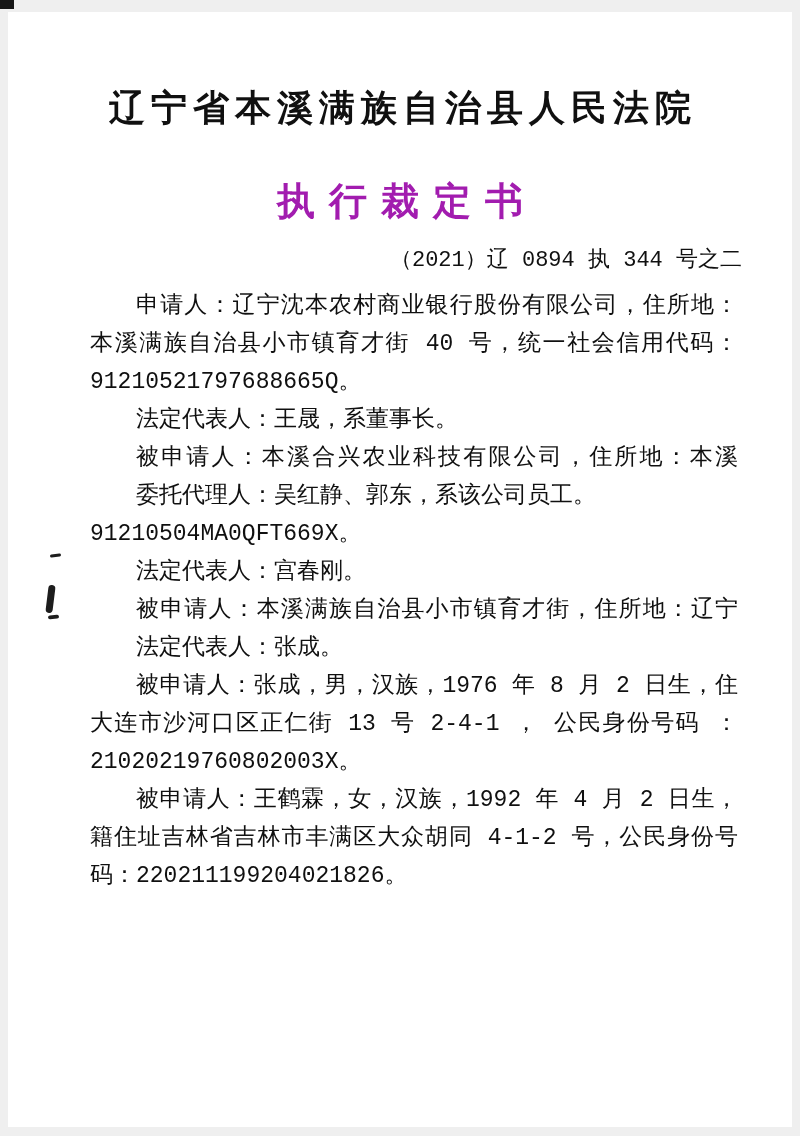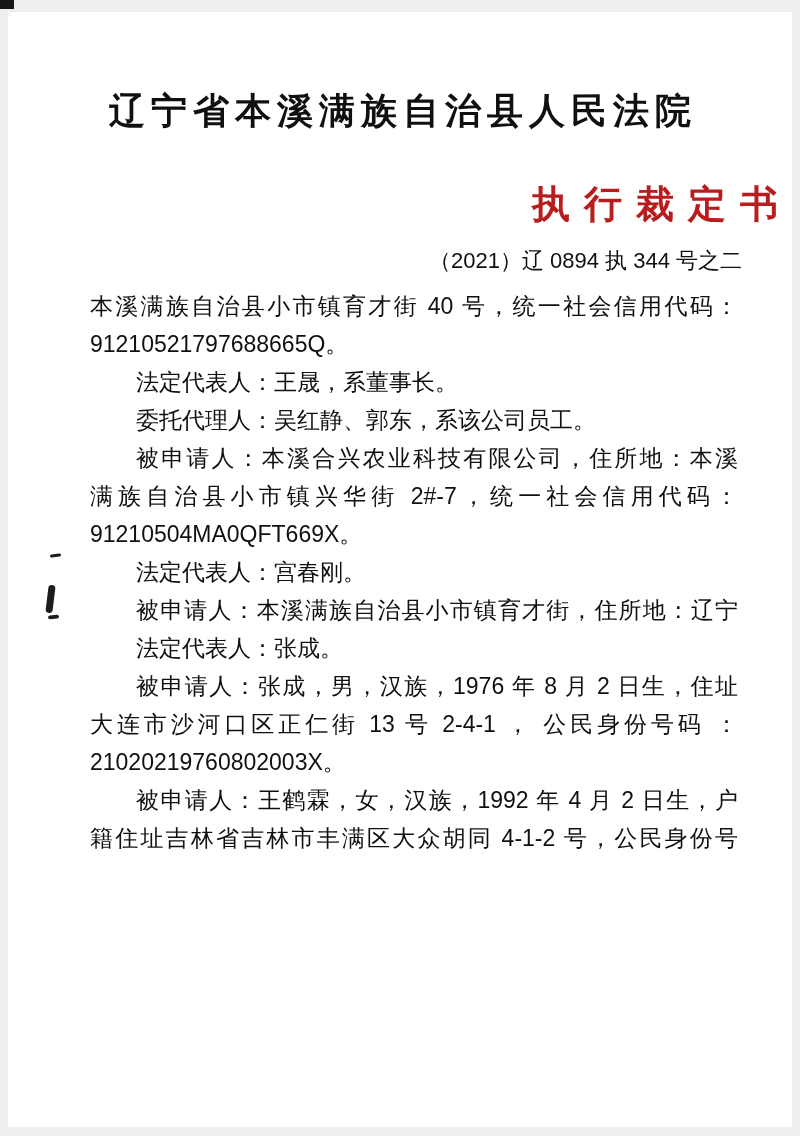--- a/index.html
+++ b/index.html
@@ -4,21 +4,21 @@
 <style>
   * { margin: 0; padding: 0; box-sizing: border-box; }
   html, body { background: #e9e9e9; }
   .canvas {
     position: relative;
     width: 800px;
     height: 1136px;
     margin: 0 auto;
     background: #efefef;
     overflow: hidden;
-    font-family: Liberation Sans, sans-serif;
+    font-family: Liberation Mono, monospace;
   }
   .doc-page {
     position: absolute;
     left: 8px;
     top: 12px;
     width: 784px;
     height: 1115px;
     background: #ffffff;
   }
   .corner-artifact {
@@ -42,27 +42,27 @@
     letter-spacing: 6px;
     text-indent: 6px;
     color: #101010;
     white-space: nowrap;
   }
   .doc-type {
     position: absolute;
     top: 171px;
     left: 0;
     right: 0;
-    text-align: right;
+    text-align: center;
     font-size: 38px;
     line-height: 42px;
     font-weight: 700;
     letter-spacing: 14px;
     text-indent: 14px;
-    color: #b91c1c;
+    color: #a21caf;
     white-space: nowrap;
   }
   .case-no {
     position: absolute;
     top: 236px;
     right: 50px;
     font-size: 22px;
     line-height: 26px;
     color: #101010;
     white-space: nowrap;
@@ -95,33 +95,34 @@
 </head>
 <body>
 
 <div class="canvas">
   <div class="corner-artifact"></div>
   <div class="doc-page">
     <div class="court">辽宁省本溪满族自治县人民法院</div>
     <div class="doc-type">执行裁定书</div>
     <div class="case-no">（2021）辽 0894 执 344 号之二</div>
     <div class="body-lines" id="body-lines">
+        <div class="line fill indent">申请人：辽宁沈本农村商业银行股份有限公司，住所地：</div>
         <div class="line fill">本溪满族自治县小市镇育才街 40 号，统一社会信用代码：</div>
         <div class="line">91210521797688665Q。</div>
         <div class="line indent">法定代表人：王晟，系董事长。</div>
+        <div class="line fill indent">被申请人：本溪合兴农业科技有限公司，住所地：本溪</div>
         <div class="line indent">委托代理人：吴红静、郭东，系该公司员工。</div>
-        <div class="line fill indent">被申请人：本溪合兴农业科技有限公司，住所地：本溪</div>
-        <div class="line fill">满族自治县小市镇兴华街 2#-7，统一社会信用代码：</div>
         <div class="line">91210504MA0QFT669X。</div>
         <div class="line indent">法定代表人：宫春刚。</div>
         <div class="line fill indent">被申请人：本溪满族自治县小市镇育才街，住所地：辽宁</div>
         <div class="line indent">法定代表人：张成。</div>
         <div class="line fill indent">被申请人：张成，男，汉族，1976 年 8 月 2 日生，住址</div>
         <div class="line fill">大连市沙河口区正仁街 13 号 2-4-1 ， 公民身份号码 ：</div>
         <div class="line">21020219760802003X。</div>
         <div class="line fill indent">被申请人：王鹤霖，女，汉族，1992 年 4 月 2 日生，户</div>
         <div class="line fill">籍住址吉林省吉林市丰满区大众胡同 4-1-2 号，公民身份号</div>
+        <div class="line">码：220211199204021826。</div>
       </div>
     <div class="artifact a1"></div>
     <div class="artifact a2"></div>
     <div class="artifact a3"></div>
   </div>
 </div>
 
 </body></html>

